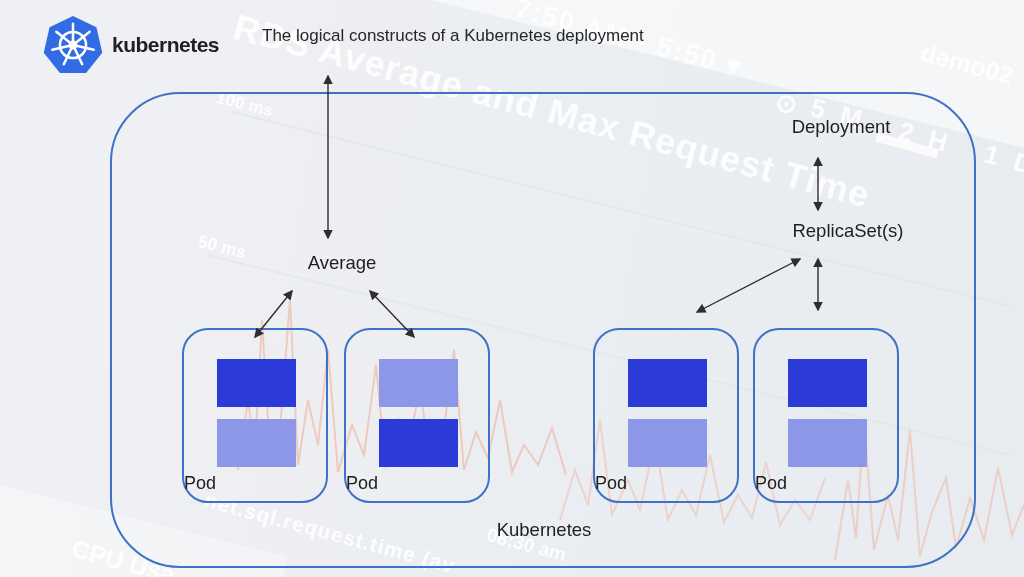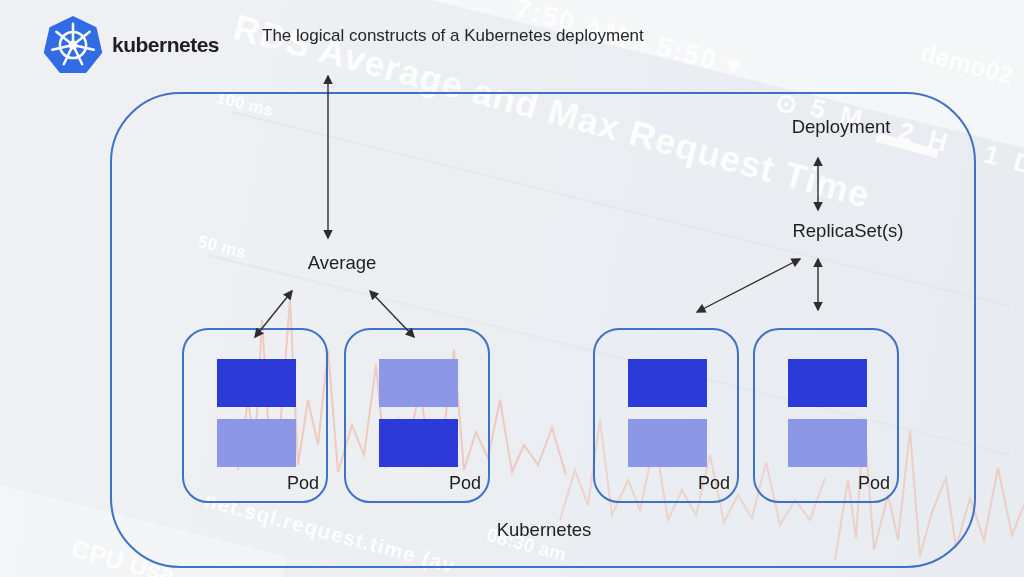--- a/index.html
+++ b/index.html
@@ -29,21 +29,21 @@
          color:#201f1e;letter-spacing:-0.5px;z-index:4;}
   #slide-title{position:absolute;left:262px;top:26px;font-size:17px;color:#262626;z-index:4;}
   
   #namespace-box{position:absolute;left:110px;top:92px;width:866px;height:476px;
                  border:2.5px solid #3e72c7;border-radius:70px;z-index:2;box-sizing:border-box;}
   .pod{position:absolute;top:328px;width:146px;height:175px;border:2.5px solid #3e72c7;
        border-radius:26px;z-index:3;box-sizing:border-box;}
   #pod-1{left:182px;} #pod-2{left:344px;} #pod-3{left:593px;} #pod-4{left:753px;}
   .pod .ctr{position:absolute;left:33px;width:79px;height:48px;}
   .pod .ctr.top{top:29px;} .pod .ctr.bot{top:89px;}
-  .pod .pod-label{position:absolute;left:0;right:7px;bottom:7px;text-align:right;
+  .pod .pod-label{position:absolute;left:0;right:16px;bottom:7px;text-align:left;
                   font-size:18px;color:#1c1c1c;}
   .diagram-label{position:absolute;color:#1f1f1f;font-size:18.5px;text-align:center;z-index:4;}
   #service-label{left:299px;top:252px;width:86px;}
   #deployment-label{left:779px;top:116px;width:124px;}
   #replicaset-label{left:786px;top:220px;width:124px;}
   #namespace-label{left:484px;top:519px;width:120px;}
   svg.arrows{position:absolute;left:0;top:0;z-index:5;pointer-events:none;}
 </style>
 </head>
 <body>

